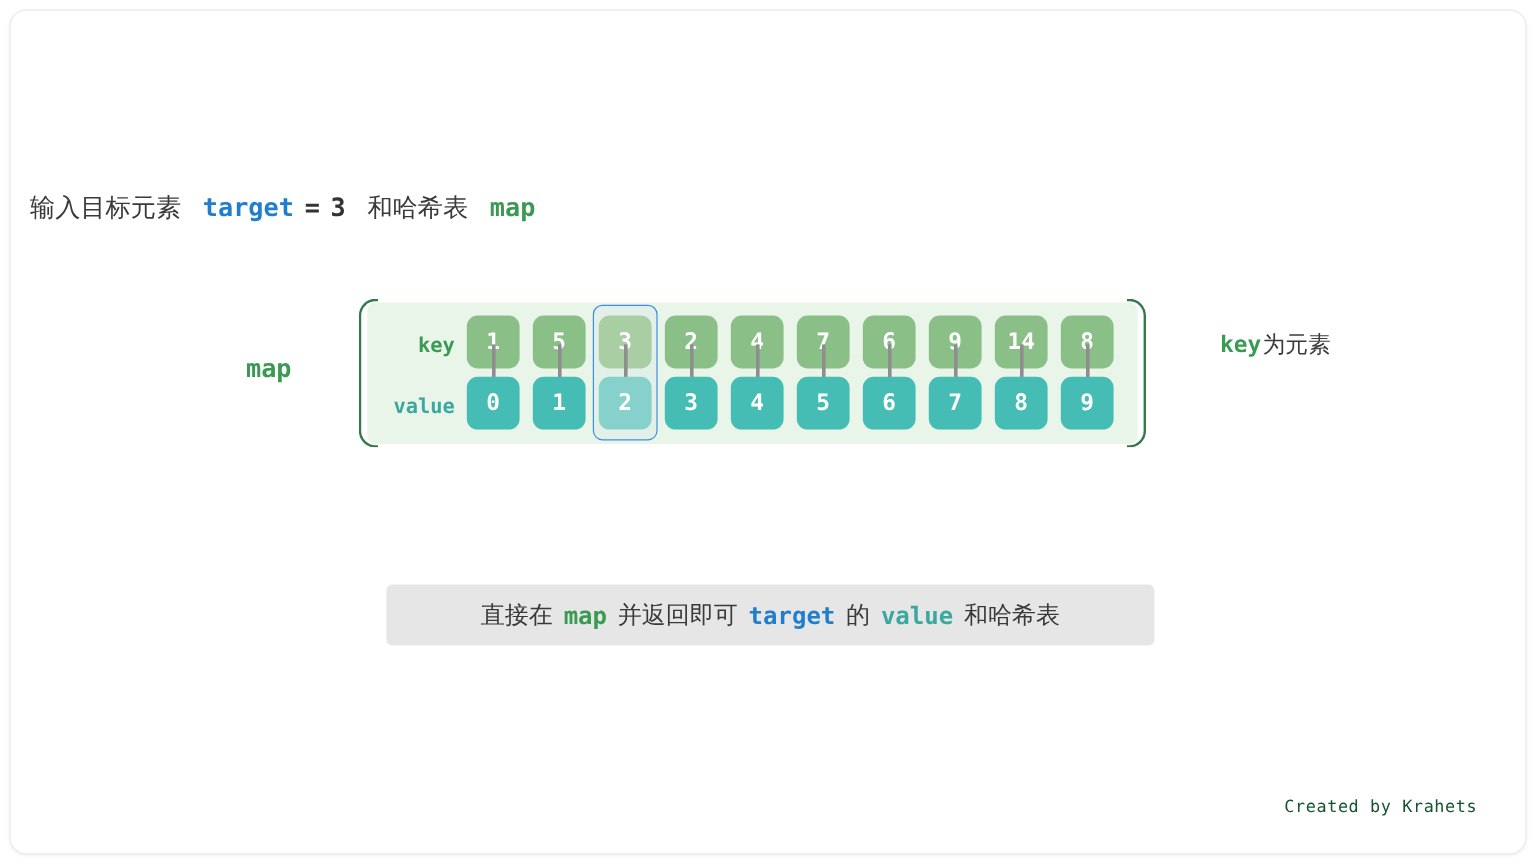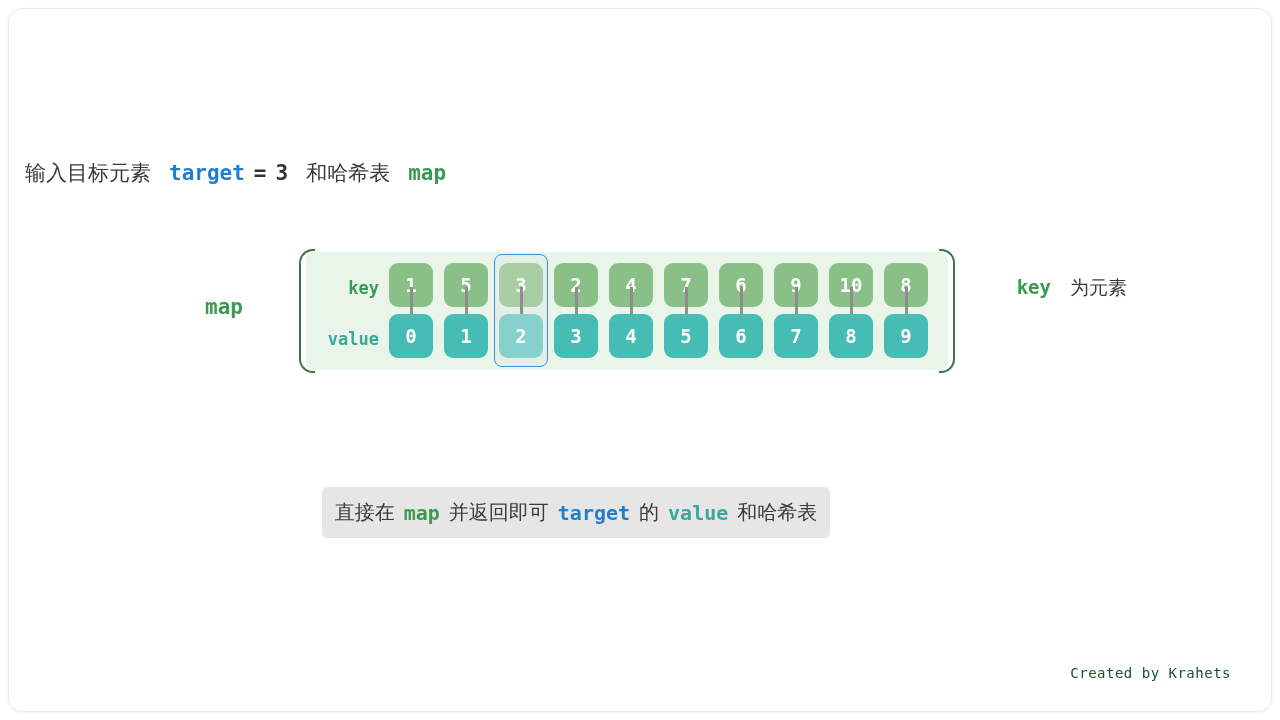--- a/index.html
+++ b/index.html
@@ -192,28 +192,28 @@
     text-align: left;
   }
   .legend-row .lead {
     display: inline-block;
     width: 78px;
     text-align: right;
     font-family: "DejaVu Sans Mono", "Liberation Mono", monospace;
     font-weight: bold;
     font-size: 19px;
   }
-  .legend-row .txt { margin-left: 19px; }
+  .legend-row .txt { margin-left: 1px; }
 
   
   .caption {
     position: absolute;
     left: 313px;
     top: 478px;
-    width: 508px;
+    width: 640px;
     height: 51px;
     background: #e6e6e6;
     border-radius: 5px;
     display: flex;
     align-items: center;
     justify-content: center;
     font-size: 20px;
     color: #3a3a3a;
     white-space: nowrap;
   }
@@ -308,21 +308,21 @@
         </div>
         <div class="col" style="left: 385px;">
           <div class="cell cell-key">9</div>
           <div class="arrow">
             <div class="shaft"></div>
             <div class="head"></div>
           </div>
           <div class="cell cell-value">7</div>
         </div>
         <div class="col" style="left: 440px;">
-          <div class="cell cell-key">10</div>
+          <div class="cell cell-key">14</div>
           <div class="arrow">
             <div class="shaft"></div>
             <div class="head"></div>
           </div>
           <div class="cell cell-value">8</div>
         </div>
         <div class="col" style="left: 495px;">
           <div class="cell cell-key">8</div>
           <div class="arrow">
             <div class="shaft"></div>

